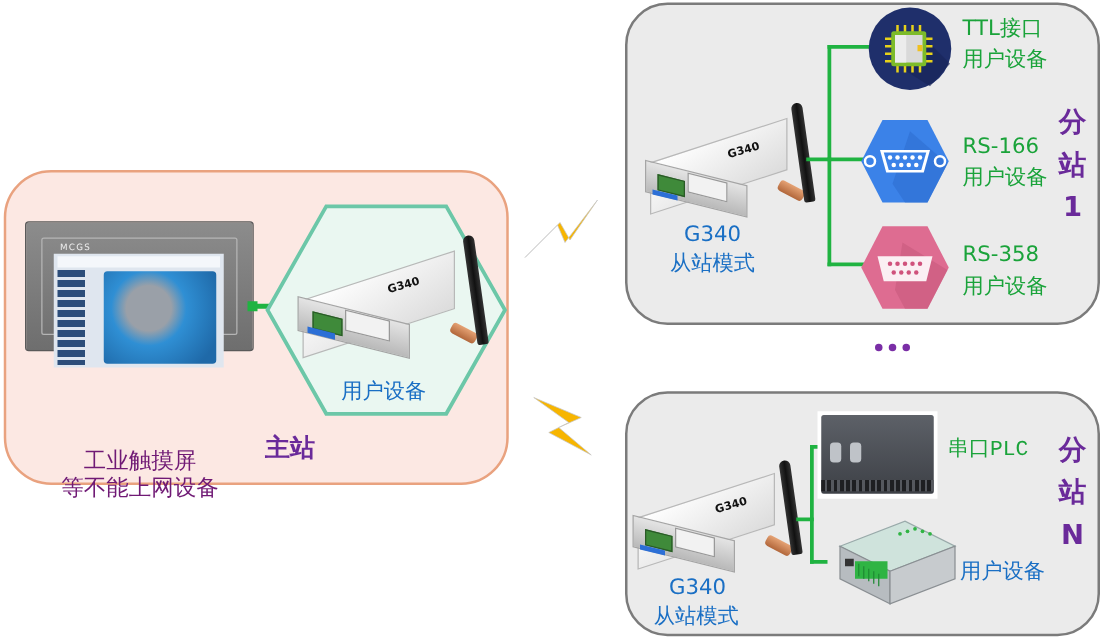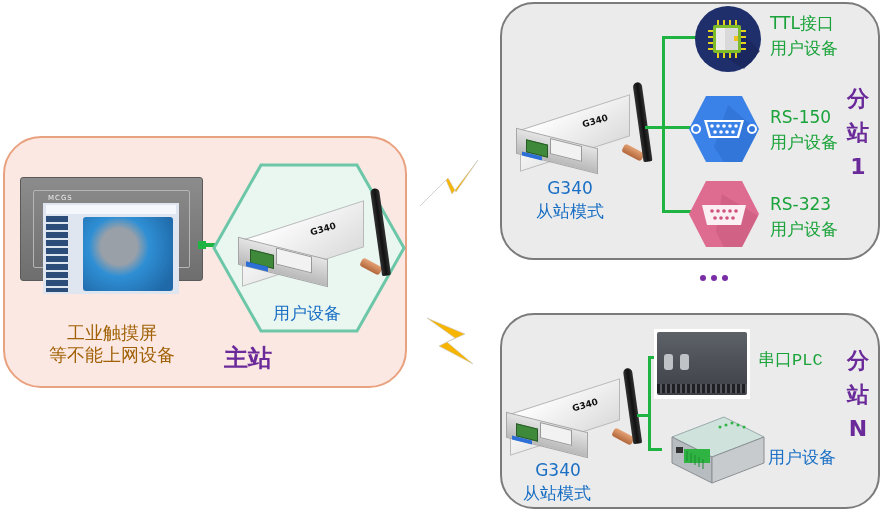--- a/index.html
+++ b/index.html
@@ -6,21 +6,21 @@
   body{width:882px;height:511px;position:relative;overflow:hidden;font-family:"DejaVu Sans","Liberation Sans",sans-serif;}
   .abs{position:absolute;}
   
   #master-panel{left:3px;top:136px;width:404px;height:252px;background:#fce8e3;border:2px solid #e9a27f;border-radius:38px;box-sizing:border-box;}
   
   .slave-panel{background:#ebebeb;border:2px solid #7b7b7b;border-radius:34px;box-sizing:border-box;}
   #slave1-panel{left:500px;top:2px;width:380px;height:258px;}
   #slaveN-panel{left:500px;top:313px;width:380px;height:196px;}
   .txt-blue{color:#1a6fc4;}
   .txt-green{color:#1aa33a;}
-  .txt-dark{color:#a16207;}
+  .txt-dark{color:#701a75;margin-top:36px;}
   .txt-purple{color:#6a2a9a;font-weight:bold;}
   .label{font-size:17px;line-height:22px;text-align:center;white-space:nowrap;}
   .label-left{font-size:17px;line-height:22px;white-space:nowrap;}
   .station-vert{font-size:22px;line-height:34px;text-align:center;width:30px;}
   .gline{background:#1fb341;}
   
   #hmi{left:20px;top:177px;width:183px;height:104px;background:linear-gradient(#8c8c8c,#6e6e6e);border-radius:3px;border:1px solid #5a5a5a;box-sizing:border-box;}
   #hmi .inner{position:absolute;left:12px;top:12px;right:12px;bottom:12px;border:1px solid #b5b5b5;border-radius:2px;}
   #hmi .brand{position:absolute;left:14px;top:3px;font-size:7px;color:#eee;letter-spacing:1px;}
   #hmi .lcd{position:absolute;left:22px;top:25px;width:136px;height:91px;background:#dfe6ef;}
@@ -82,21 +82,21 @@
   <span class="model" style="left:78px;top:44px;">G340</span>
   <div class="sma" style="left:128px;top:82px;"></div>
   <div class="antenna" style="left:144px;top:8px;height:88px;"></div>
 </div>
 
 <div class="abs label txt-blue" style="left:262px;top:302px;width:90px;">用户设备</div>
 
 <div class="abs label txt-dark" style="left:42px;top:322px;width:140px;font-size:18px;">工业触摸屏</div>
 <div class="abs label txt-dark" style="left:32px;top:344px;width:160px;font-size:18px;">等不能上网设备</div>
 
-<div class="abs txt-purple" style="left:224px;top:343px;font-size:24px;line-height:30px;">主站</div>
+<div class="abs txt-purple" style="left:212px;top:343px;font-size:20px;line-height:30px;">主站</div>
 
 <svg class="bolt" style="left:418px;top:156px;" width="62" height="52" viewBox="0 0 62 52">
   <polygon points="2,50 28,24 34,38 60,4 38,36 30,22" fill="#f7b500" stroke="#c7c7c7" stroke-width="0.6"></polygon>
 </svg>
 <svg class="bolt" style="left:425px;top:316px;" width="50" height="50" viewBox="0 0 50 50">
   <polygon points="2,2 40,18 22,26 48,48 14,30 30,22" fill="#f7b500" stroke="#c7c7c7" stroke-width="0.6"></polygon>
 </svg>
 
 <div id="slave1-panel" class="abs slave-panel"></div>
 
@@ -161,40 +161,40 @@
       <circle cx="30" cy="31" r="1.8"></circle>
       <circle cx="36" cy="31" r="1.8"></circle>
       <circle cx="42" cy="31" r="1.8"></circle>
       <circle cx="48" cy="31" r="1.8"></circle>
   <circle cx="27" cy="37" r="1.8"></circle>
       <circle cx="33" cy="37" r="1.8"></circle>
       <circle cx="39" cy="37" r="1.8"></circle>
       <circle cx="45" cy="37" r="1.8"></circle>
     </g>
 </svg>
-<div class="abs label-left txt-green" style="left:770px;top:106px;">RS-150</div>
+<div class="abs label-left txt-green" style="left:770px;top:106px;">RS-166</div>
 <div class="abs label-left txt-green" style="left:770px;top:131px;">用户设备</div>
 
 <svg class="abs" style="left:688px;top:180px;" width="72" height="68" viewBox="0 0 72 68">
   <polygon points="18,1 54,1 71,34 54,67 18,67 1,34" fill="#de6c91"></polygon>
   <polygon points="34,14 70,36 54,67 36,67 28,52" fill="#c85a7d" opacity="0.6"></polygon>
   <path d="M14,25 H58 L53,45 H19 Z" fill="#fbeff3"></path>
   <g fill="#d0527c">
       <circle cx="24" cy="31" r="1.8"></circle>
       <circle cx="30" cy="31" r="1.8"></circle>
       <circle cx="36" cy="31" r="1.8"></circle>
       <circle cx="42" cy="31" r="1.8"></circle>
       <circle cx="48" cy="31" r="1.8"></circle>
   <circle cx="27" cy="38" r="1.8"></circle>
       <circle cx="33" cy="38" r="1.8"></circle>
       <circle cx="39" cy="38" r="1.8"></circle>
       <circle cx="45" cy="38" r="1.8"></circle>
     </g>
 </svg>
-<div class="abs label-left txt-green" style="left:770px;top:193px;">RS-323</div>
+<div class="abs label-left txt-green" style="left:770px;top:193px;">RS-358</div>
 <div class="abs label-left txt-green" style="left:770px;top:218px;">用户设备</div>
 
 <div class="abs station-vert txt-purple" style="left:843px;top:82px;">
   <div>分</div>
   <div>站</div>
   <div>1</div>
 </div>
 
 <div class="dots" style="left:700px;top:275px;">
   <span></span>

